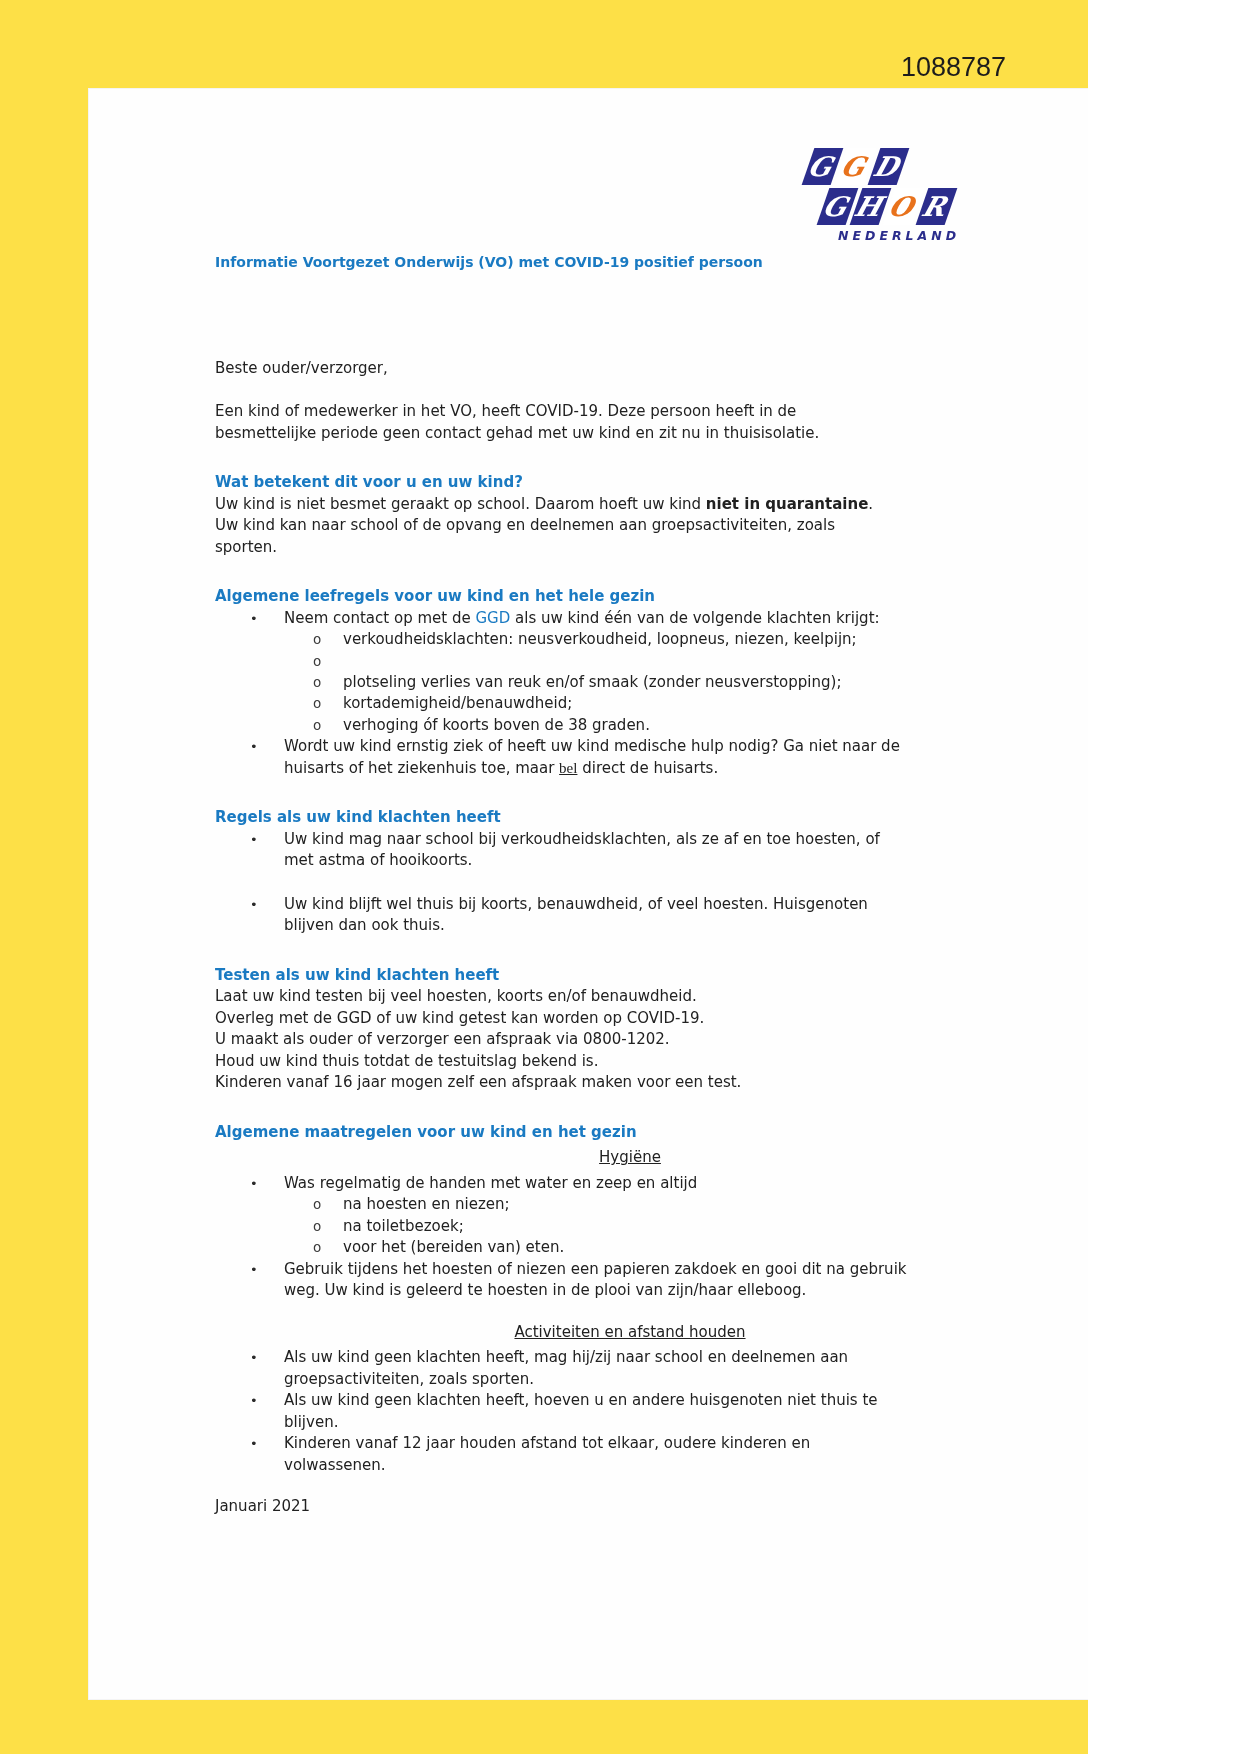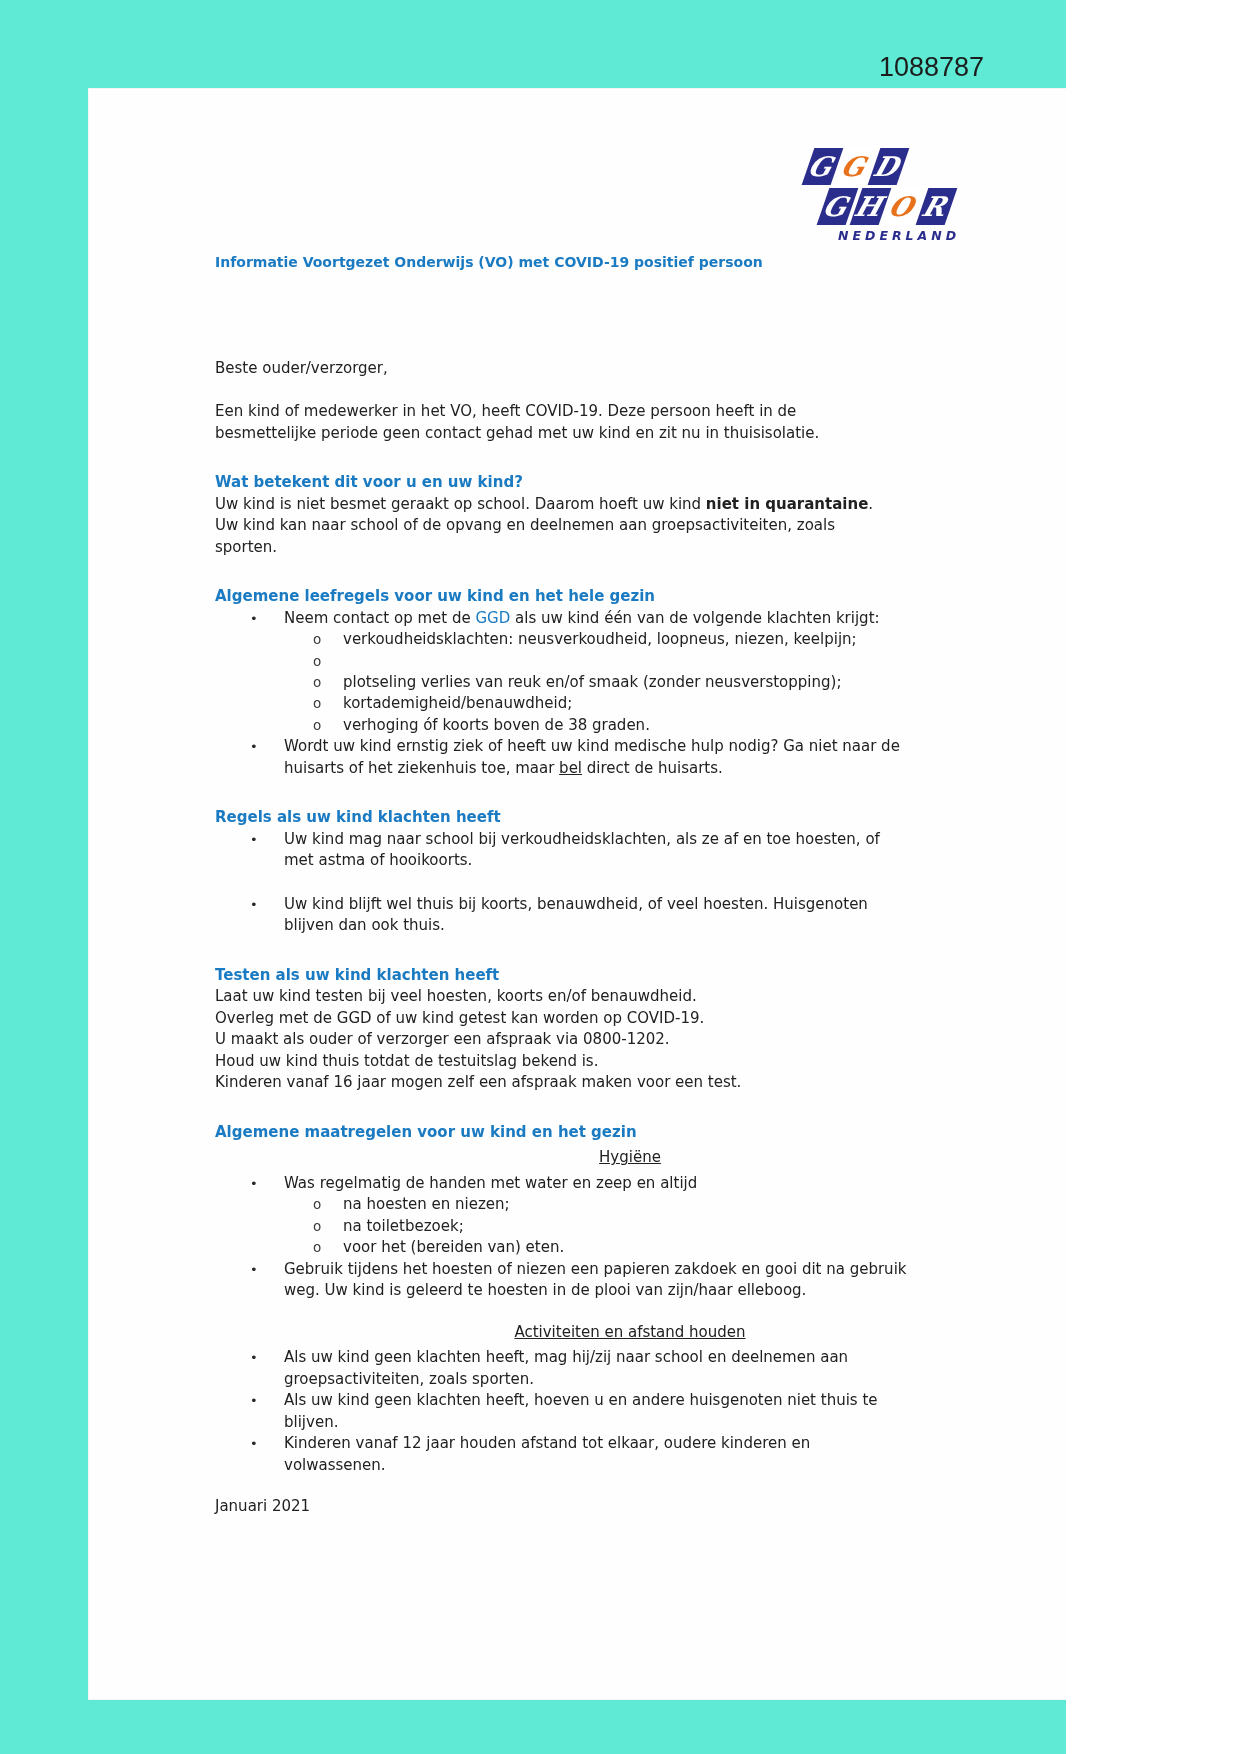--- a/index.html
+++ b/index.html
@@ -1,18 +1,18 @@
 <!DOCTYPE html>
 <html><head>
 <meta charset="utf-8">
 <style>
   html,body { margin:0; padding:0; background:#ffffff; }
   .screen {
-    position:relative; width:1066px; height:1754px; background:#5eead4;
-    font-family:"DejaVu Sans", sans-serif; color:#212121; overflow:hidden;
+    position:relative; width:1066px; height:1754px; background:#fde047;
+    font-family:"DejaVu Sans", sans-serif; color:#212121; overflow:hidden;padding-left:22px;
   }
   .page {
     position:absolute; left:88px; top:88px; width:1065px; height:1612px;
     background:#fefefe; border:1px solid #f4f4f4; box-sizing:border-box;
   }
   .page-number {
     position:absolute; top:52px; right:82px;
     font-family:"Liberation Sans", sans-serif; font-size:27px; color:#1c1c1c;
   }
   
@@ -44,21 +44,21 @@
   .p { margin:0; white-space:pre-line; }
   .salutation { margin-top:84px; }
   .intro { margin-top:22px; }
   .sec-heading {
     margin:28px 0 0 0; font-weight:bold; color:#1a7ac2; white-space:pre-line;
   }
   .sub-heading { margin:4px; text-decoration:underline; white-space:pre-line;text-align:center; }
   .sub-heading.gap-above { margin-top:20px; }
   b.inline-bold { font-weight:bold; }
   .link-blue { color:#1a7ac2; }
-  .ul-word { text-decoration:underline; }
+  .ul-word { text-decoration:underline;font-family:Liberation Serif, serif; }
   .bullet { display:flex; margin:0; }
   .bullet.gap-above { margin-top:22px; }
   .bullet .marker {
     flex:0 0 34px; margin-left:33px; text-align:left; padding-left:2px;
     font-size:13px; line-height:21.5px; color:#2a2a2a;
   }
   .bullet .btext { flex:1; white-space:pre-line; }
   .subbullet { display:flex; margin:0; }
   .subbullet .marker {
     flex:0 0 30px; margin-left:98px; font-size:13.5px; line-height:21px; color:#3a3a3a;

